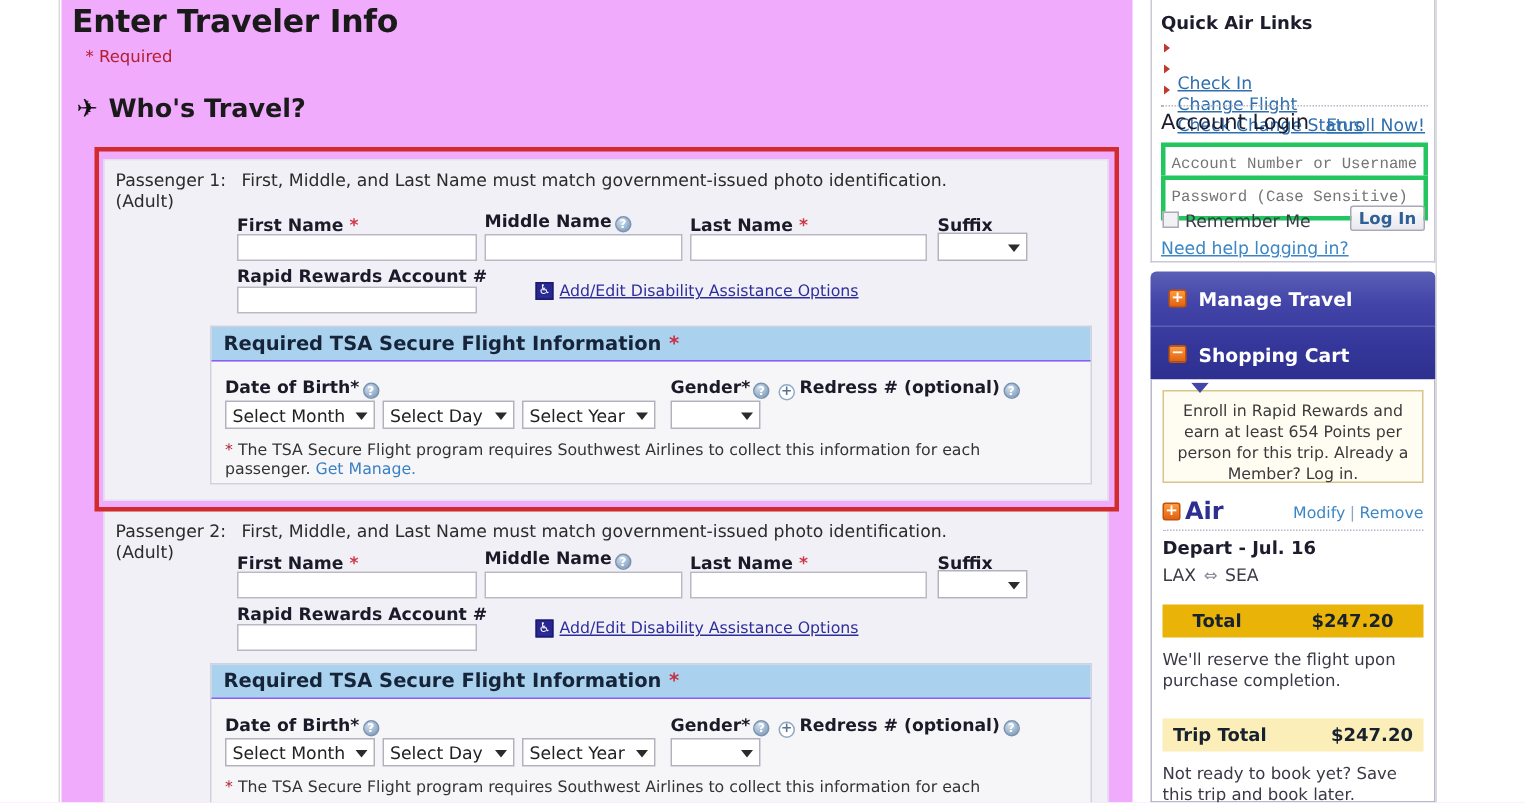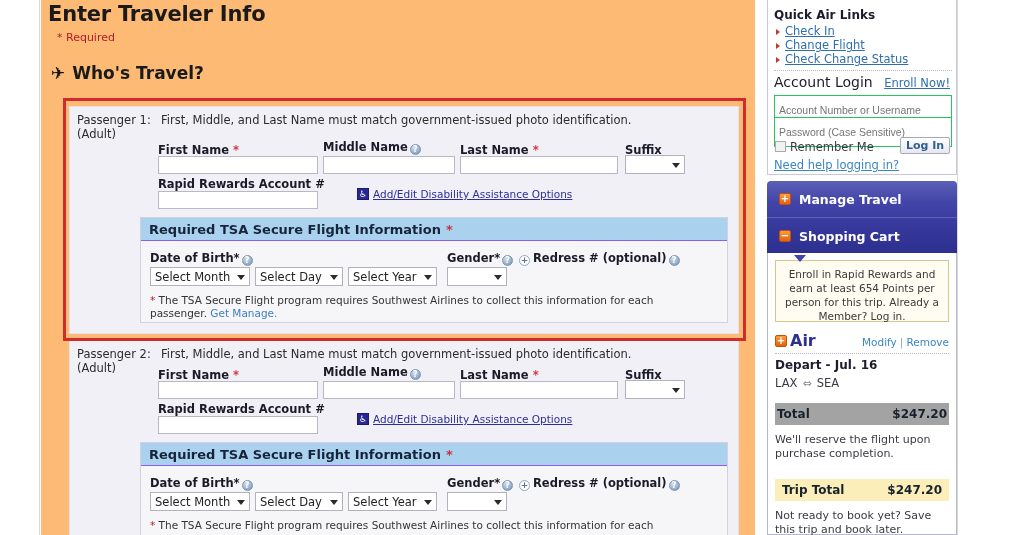--- a/index.html
+++ b/index.html
@@ -22,21 +22,21 @@
     position: absolute; top: 0; bottom: 0; width: 1px;
     background: #d9d9d9;
   }
   #gutter-a { left: 39px; }
 
   
   #main {
     position: absolute;
     left: 41px; top: 0;
     width: 714px; height: 535px;
-    background: #fdba74;
+    background: #f0abfc;
   }
 
   #page-title {
     position: absolute; left: 7px; top: 2px;
     font-size: 21px; font-weight: bold; color: #1a1a1a;
     letter-spacing: -0.2px;
     white-space: nowrap;
   }
   #required-note {
     position: absolute; left: 16px; top: 31px;
@@ -197,20 +197,21 @@
     border: 1px solid #c9c8d8;
     border-top: none;
   }
   .sb-title {
     position: absolute; font-size: 12px; font-weight: bold; color: #1c1c2c;
     white-space: nowrap;
   }
   .sb-link {
     position: absolute; font-size: 11.5px; color: #2f6fae;
     white-space: nowrap;
+    margin-top: 24px;
   }
   .sb-bullet {
     position:absolute; width:0;height:0;
     border-top:3px solid transparent;
     border-bottom:3px solid transparent;
     border-left:4px solid #c0392b;
   }
   .sb-divider {
     position:absolute; left:6px; width:178px; height:0;
     border-top: 1px dotted #b9b8c8;
@@ -219,24 +220,24 @@
     position:absolute; left:6px; top:74px;
     font-size: 14px; color:#1c1c2c; font-weight: normal;
     white-space: nowrap;
   }
   #enroll-now {
     position:absolute; right:6px; top:76px;
     font-size: 11.5px; color:#2f6fae; white-space: nowrap;
   }
   .sb-input {
     position:absolute; left:6px; width:178px; height:30px;
-    border:1px solid #22c55e; background:#fff;
+    border:3px solid #22c55e; background:#fff;
     font-size:10.5px; color:#7d7d88;
     padding:0 4px;
-    font-family:Liberation Sans, sans-serif;
+    font-family:Liberation Mono, monospace;
   }
   #remember-check {
     position:absolute; left:7px; top:141px;
     width:11px;height:11px;border:1px solid #aaa9b6;background:#f2f2f5;
   }
   #remember-label {
     position:absolute; left:22px; top:140px;
     font-size:11.5px;color:#3a3a46;white-space:nowrap;
   }
   #login-button {
@@ -318,23 +319,23 @@
   }
   #route {
     position:absolute; left:7px; top:123px;
     font-size:11.5px; color:#3a3a46; white-space:nowrap;
     display:flex; align-items:center; gap:5px;
   }
   .arrow-icon { color:#8a8a99; font-size:11px; }
   #total-row {
     position:absolute; left:7px; top:150px;
     width:174px; height:22px;
-    background:#a3a3a3;
+    background:#eab308;
     display:flex; align-items:center; justify-content:space-between;
-    padding:0 2px;
+    padding:0 20px;
     font-size:12px; font-weight:bold; color:#18222f;
   }
   #reserve-note {
     position:absolute; left:7px; top:180px;
     width:176px;
     font-size:11px; color:#3a3a46; line-height:14px;
   }
   #trip-total-row {
     position:absolute; left:7px; top:226px;
     width:174px; height:22px;

